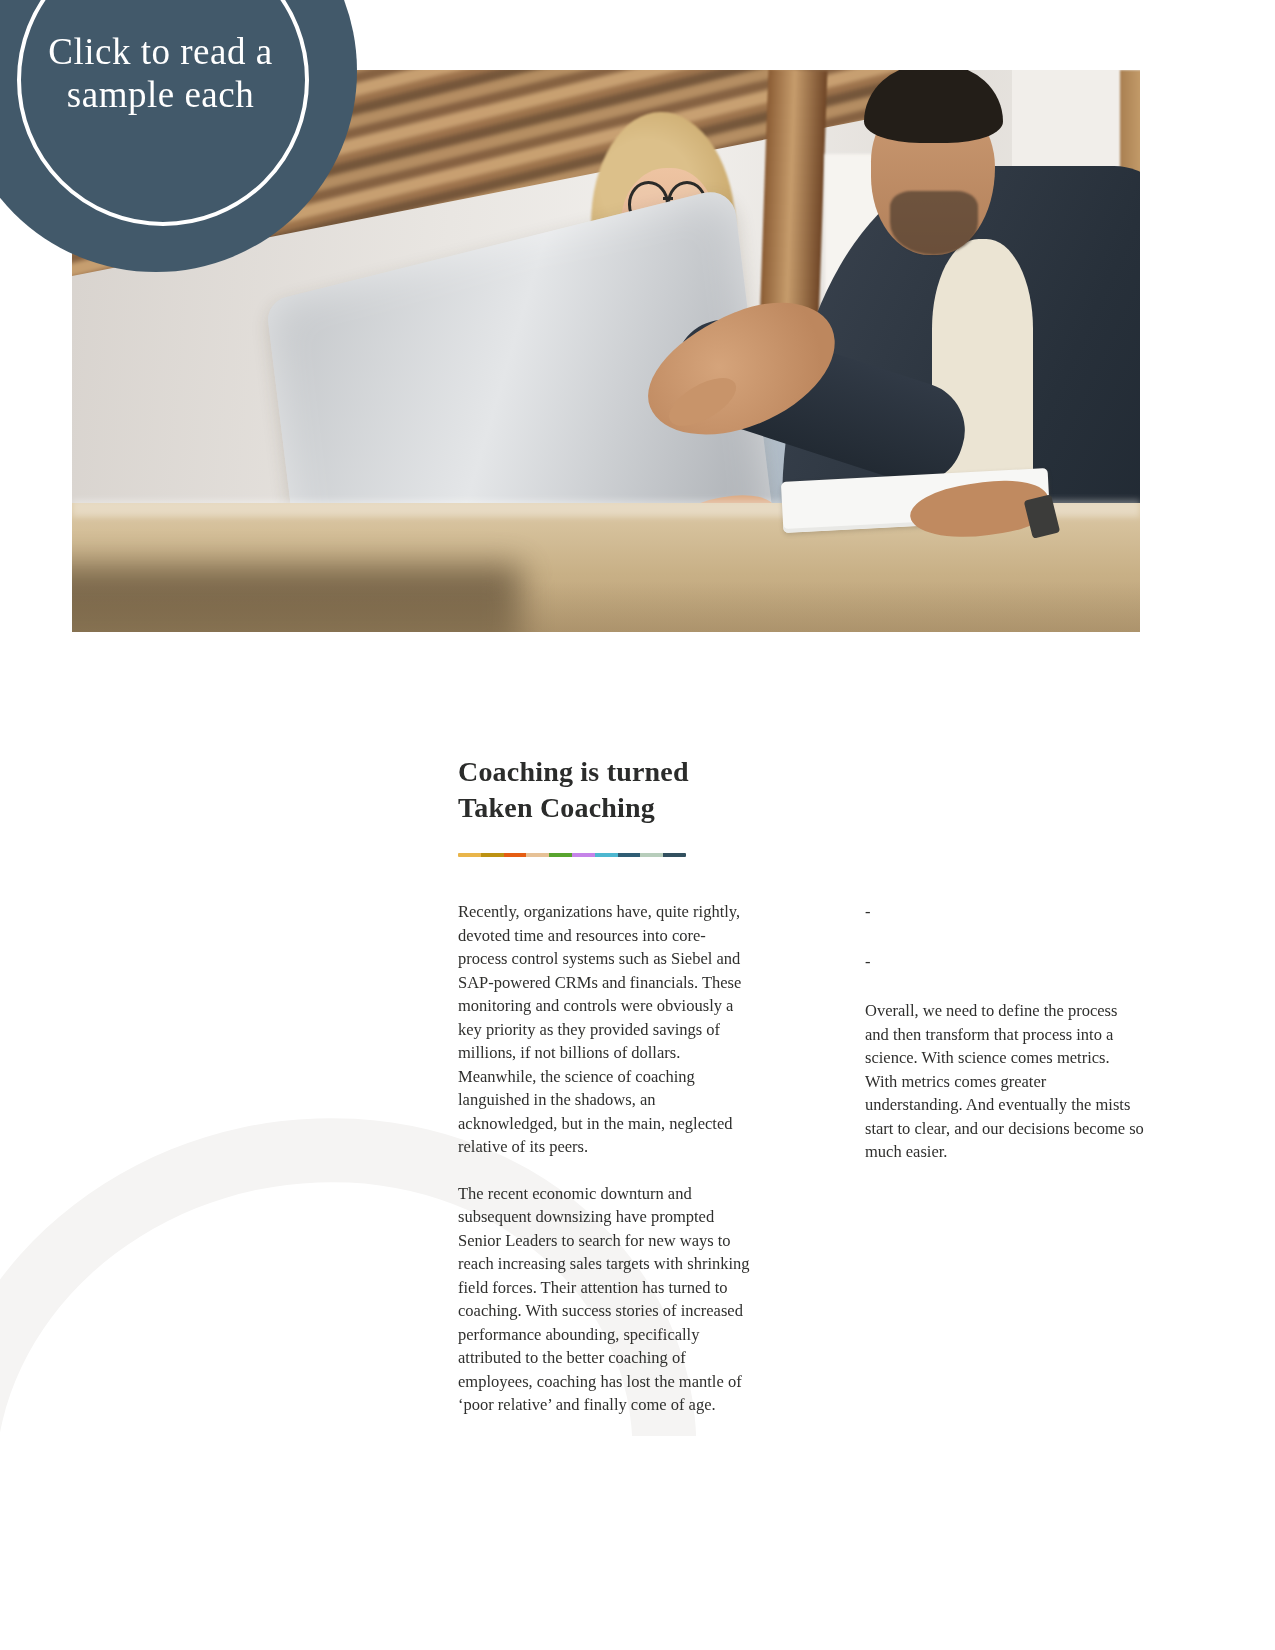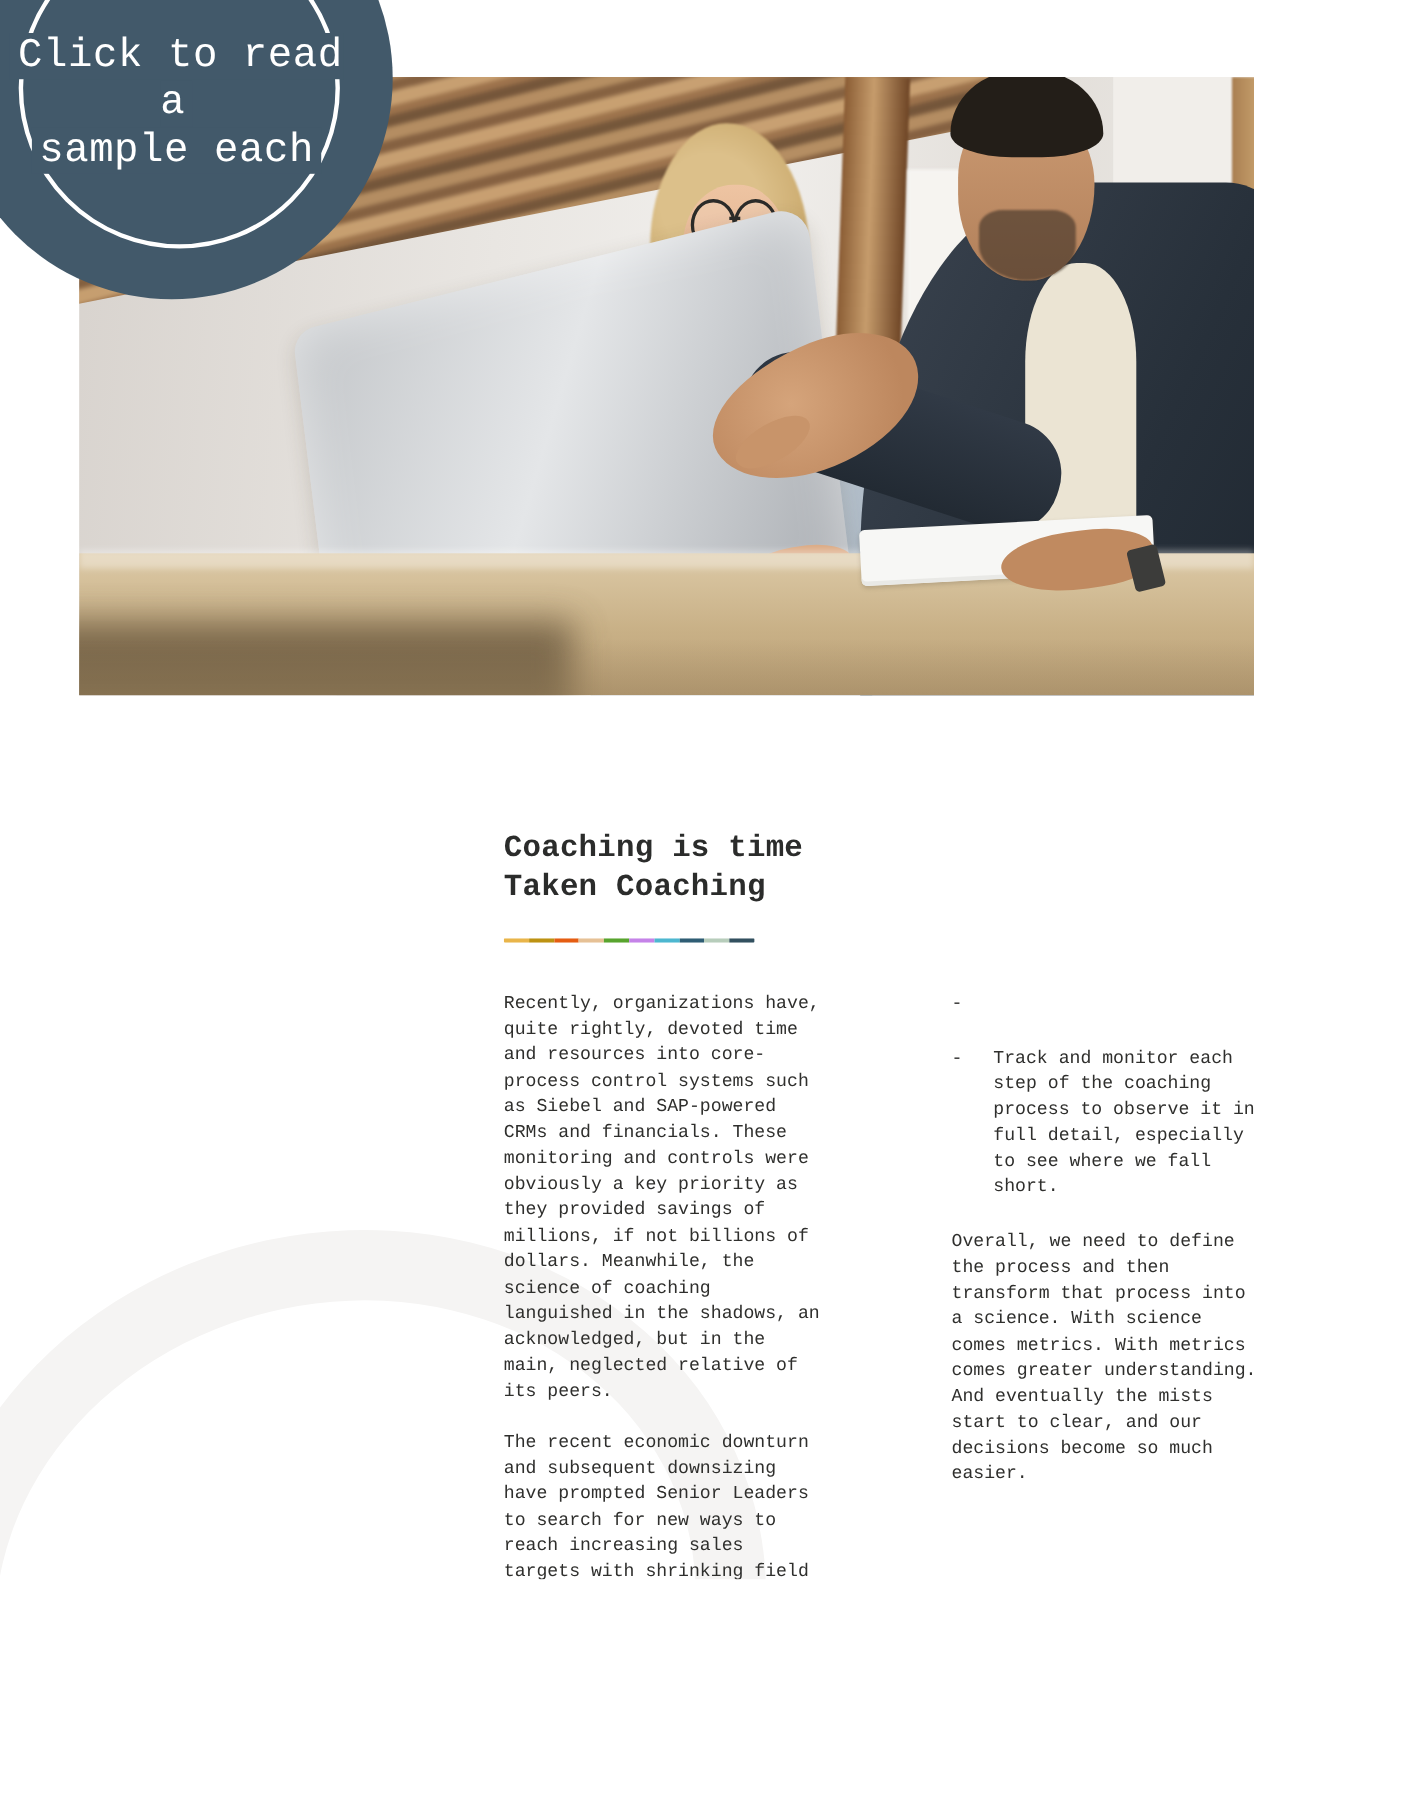--- a/index.html
+++ b/index.html
@@ -1,17 +1,17 @@
 <!DOCTYPE html>
 <html><head>
 <meta charset="utf-8">
 <style>
   html,body{margin:0;padding:0;background:#ffffff;}
   .page{position:relative;width:1275px;height:1436px;background:#ffffff;overflow:hidden;
-        font-family:Liberation Mono, monospace;color:#2e2e2c;}
+        font-family:Liberation Serif, serif;color:#2e2e2c;}
 
   
   .wm-ring{position:absolute;left:-70px;top:1120px;width:640px;height:560px;border:64px solid #f5f4f3;
            border-radius:50%;transform:rotate(-12deg);}
   .wm-quad{position:absolute;left:430px;top:1480px;width:170px;height:95px;background:#f8f8f7;
            transform:skewX(-26deg) rotate(-3deg);}
 
   
   .photo{position:absolute;left:72px;top:70px;width:1068px;height:562px;overflow:hidden;background:#e8e5e1;}
   .photo *{position:absolute;}
@@ -189,21 +189,21 @@
   </div>
 
   <div class="badge" style="background: rgb(66, 89, 106);"></div>
   <div class="badge-ring"></div>
   <div class="badge-text">
     <span style="background: rgb(66, 89, 106);">Click to read a</span><br>
     <span style="background: rgb(66, 89, 106);">sample each</span>
   </div>
 
   <h1 class="title">
-    <span>Coaching is time</span>
+    <span>Coaching is turned</span>
     <span>Taken Coaching</span>
   </h1>
 
   <div class="colorbar divider-top">
       <i style="background: rgb(233, 181, 74);"></i>
       <i style="background: rgb(189, 146, 18);"></i>
       <i style="background: rgb(229, 93, 18);"></i>
       <i style="background: rgb(230, 193, 150);"></i>
       <i style="background: rgb(88, 164, 46);"></i>
       <i style="background: rgb(197, 131, 232);"></i>
@@ -217,21 +217,20 @@
     <p>Recently, organizations have, quite rightly, devoted time and resources into core-process control systems such as Siebel and SAP-powered CRMs and financials. These monitoring and controls were obviously a key priority as they provided savings of millions, if not billions of dollars. Meanwhile, the science of coaching languished in the shadows, an acknowledged, but in the main, neglected relative of its peers.</p>
     <p>The recent economic downturn and subsequent downsizing have prompted Senior Leaders to search for new ways to reach increasing sales targets with shrinking field forces. Their attention has turned to coaching. With success stories of increased performance abounding, specifically attributed to the better coaching of employees, coaching has lost the mantle of ‘poor relative’ and finally come of age.</p>
   </div>
 
   <div class="col col-right">
     <div class="bullet">
       <span class="marker">-</span>
     </div>
     <div class="bullet">
       <span class="marker">-</span>
-      <span class="btext">Track and monitor each step of the coaching process to observe it in full detail, especially to see where we fall short.</span>
     </div>
     <p class="closing">Overall, we need to define the process and then transform that process into a science. With science comes metrics. With metrics comes greater understanding. And eventually the mists start to clear, and our decisions become so much easier.</p>
   </div>
 
   <div class="devices">
     <div class="dev-shadow"></div>
     <div class="laptop-dev">
       <div class="lap-bar">
           <i></i>
         </div>

